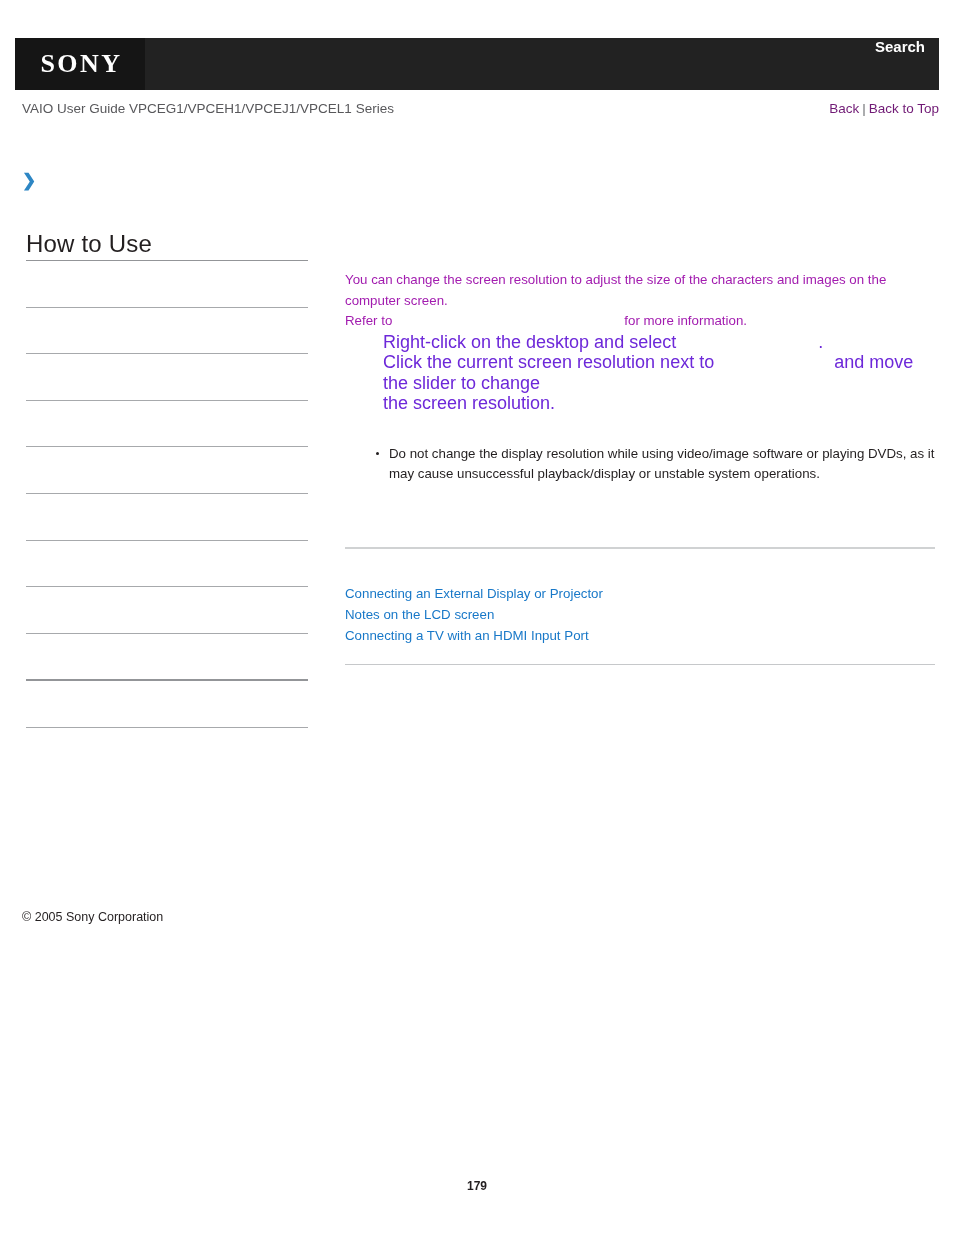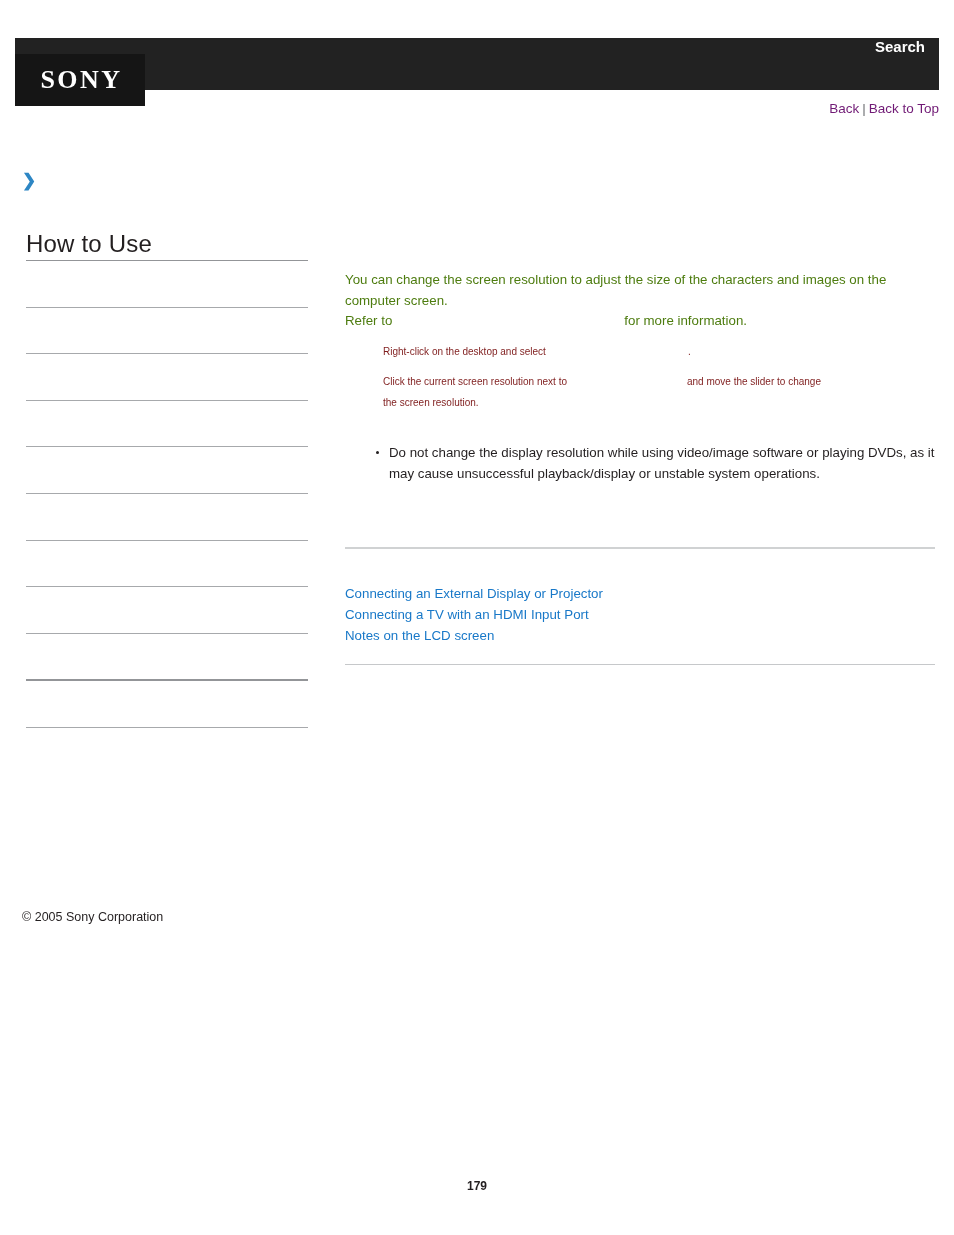--- a/index.html
+++ b/index.html
@@ -30,21 +30,20 @@
   .logo-block {
     position: absolute;
     left: 0;
     top: 0;
     width: 130px;
     height: 52px;
     background: #151515;
     display: flex;
     align-items: center;
     justify-content: center;
-    margin-top: 16px;
   }
   .logo-text {
     color: #ffffff;
     font-family: "Liberation Serif", serif;
     font-weight: bold;
     font-size: 26px;
     letter-spacing: 2.5px;
     line-height: 1;
     padding-left: 3px;
   }
@@ -168,38 +167,38 @@
   
   .content {
     position: absolute;
     left: 345px;
     top: 270px;
     width: 590px;
   }
   .para {
     font-size: 13.3px;
     line-height: 20.5px;
-    color: #4d7c0f;
+    color: #a21caf;
     margin: 0;
   }
   .para .gap-wide {
     display: inline-block;
     width: 232px;
   }
   .steps {
     margin: 0;
     padding: 0;
     list-style: none;
   }
   .step {
-    font-size: 10px;
+    font-size: 18px;
     line-height: 20.5px;
-    color: #7f1d1d;
+    color: #6d28d9;
     padding-left: 38px;
-    margin-top: 10px;
+    margin-top: 0;
   }
   .step .gap-small { display: inline-block; width: 142px; }
   .step .gap-mid   { display: inline-block; width: 120px; }
 
   .notes {
     margin: 30px 0 0 0;
     padding: 0 0 0 30px;
     list-style: none;
   }
   .note {
@@ -265,20 +264,21 @@
 <div class="topbar">
   <div class="logo-block">
     <span class="logo-text">SONY</span>
   </div>
   <div class="search-link">
     <span>Search</span>
   </div>
 </div>
 
 <div class="subheader">
+  <div class="guide-title">VAIO User Guide VPCEG1/VPCEH1/VPCEJ1/VPCEL1 Series</div>
   <div class="nav-links">
     <a href="#">Back</a><span class="nav-sep">|</span><a href="#">Back to Top</a>
   </div>
 </div>
 
 <div class="sidebar">
 
   <div class="breadcrumb-row">
     <span class="chev-icon">❯</span>
     <span class="breadcrumb-text"></span>
@@ -346,19 +346,19 @@
   <ul class="notes">
     <li class="note">Do not change the display resolution while using video/image software or playing DVDs, as it may cause unsuccessful playback/display or unstable system operations.</li>
   </ul>
 
 </div>
 
 <hr class="rule hr1">
 
 <div class="related">
   <a href="#">Connecting an External Display or Projector</a>
+  <a href="#">Notes on the LCD screen</a>
   <a href="#">Connecting a TV with an HDMI Input Port</a>
-  <a href="#">Notes on the LCD screen</a>
 </div>
 
 <hr class="rule thin hr2">
 
 <div class="page-number">179</div>
 
 </body></html>

